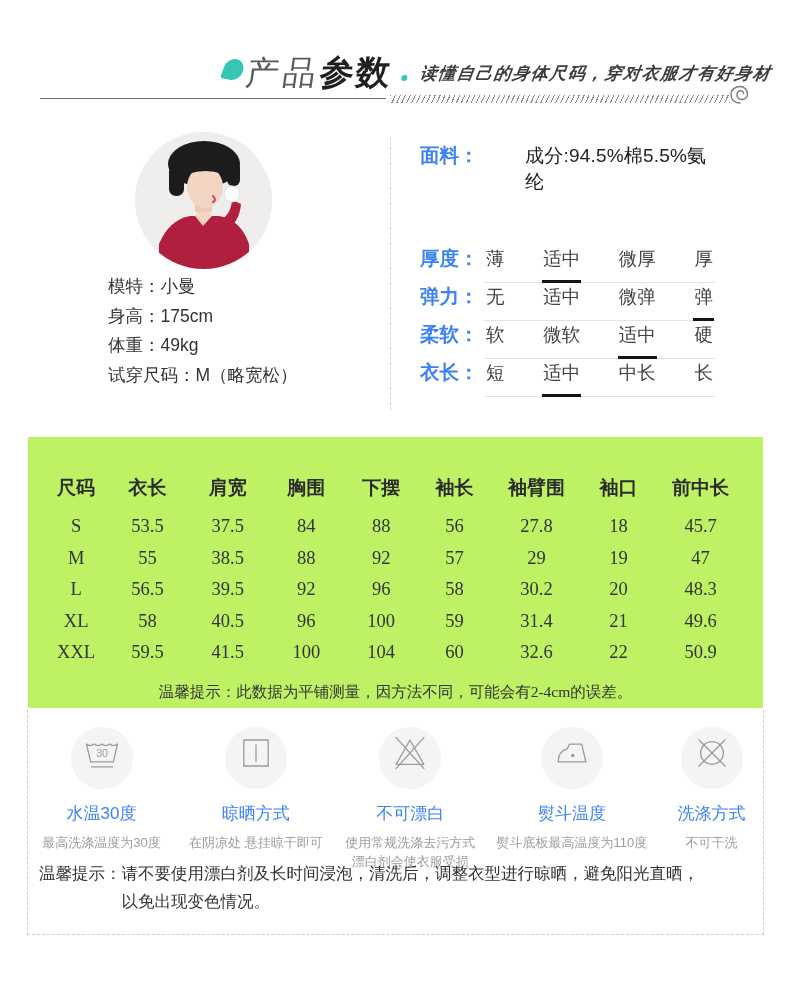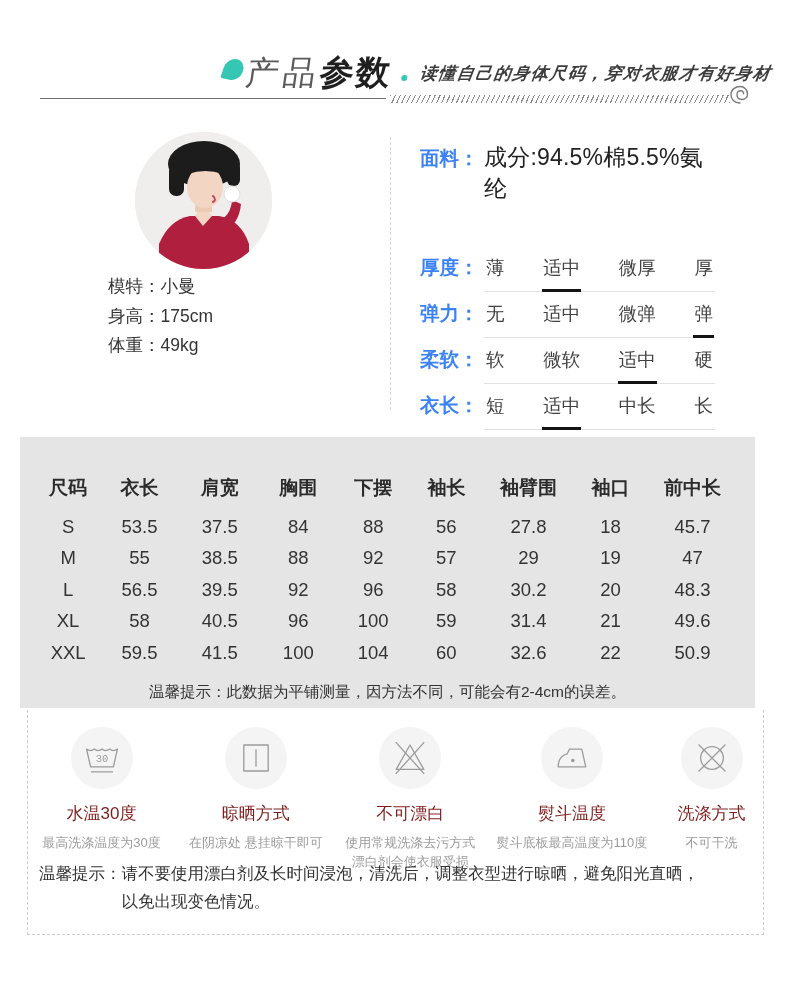--- a/index.html
+++ b/index.html
@@ -26,47 +26,47 @@
   
   .model-photo { position:absolute; left:135px; top:132px; width:137px; height:137px;
     border-radius:50%; overflow:hidden; background:#efeeec; }
   .model-info { position:absolute; left:95px; top:272px; font-size:17.5px; line-height:29.5px; color:#333;margin-left:13px; }
   .v-divider { position:absolute; left:390px; top:137px; height:273px; border-left:1px dashed #d6d6d6; }
 
   
   .attrs { position:absolute; left:420px; top:142px; width:295px; }
   .fabric-row { display:flex; align-items:baseline; margin-bottom:50px; }
   .attr-label { flex:none; width:64px; font-size:19.5px; font-weight:bold; color:#3b82f6; }
-  .fabric-value { font-size:23px; color:#222; letter-spacing:0.2px; }
-  .attr-row { display:flex; align-items:flex-start; margin-bottom:8px; }
+  .fabric-value { font-size:19px; color:#222; letter-spacing:0.2px;margin-left:41px; }
+  .attr-row { display:flex; align-items:flex-start; margin-bottom:0; }
   .attr-opts { flex:1; display:flex; justify-content:space-between; align-items:baseline;
     font-size:18.5px; color:#414141; padding:1px 2px 11px 2px; border-bottom:1px solid #e2e2e2; }
   .opt { position:relative; }
   .opt.sel::after { content:""; position:absolute; left:-1px; right:-1px; bottom:-12px;
     height:3.5px; background:#141414; }
 
   
-  .size-box { position:absolute; left:20px; top:437px; width:735px; height:271px; background:#e5e5e5; }
+  .size-box { position:absolute; left:28px; top:437px; width:735px; height:271px; background:#bef264;font-family:Liberation Serif, serif; }
   .t-grid { padding:30px 16px 0; }
   .t-row { display:grid; grid-template-columns:0.9fr 1.1fr 1.15fr 1.05fr 1.05fr 1fr 1.3fr 1fr 1.3fr;
     text-align:center; align-items:center; height:31.5px; font-size:18.5px; color:#333; }
   .t-row.t-head { font-weight:bold; font-size:19px; color:#2b2b2b; height:42px; margin-bottom:2px; }
   .t-note { text-align:center; margin-top:13px; font-size:15.5px; color:#333; }
 
   
   .care-box { position:absolute; left:27px; top:710px; width:737px; height:225px;
     border:1px dashed #cccccc; border-top:none; }
   .care-row { display:flex; padding-top:17px; }
   .care-item { text-align:center; }
   .care-item:nth-child(1){ width:20%; } .care-item:nth-child(2){ width:22%; }
   .care-item:nth-child(3){ width:20%; } .care-item:nth-child(4){ width:24%; }
   .care-item:nth-child(5){ width:14%; }
   .care-icon { width:62px; height:62px; border-radius:50%; background:#f4f4f4;
-    margin:0 auto 13px; display:flex; align-items:center; justify-content:center;font-family:Liberation Mono, monospace; }
-  .care-title { font-size:17px; color:#7f1d1d; margin-bottom:8px; }
+    margin:0 auto 13px; display:flex; justify-content:center; }
+  .care-title { font-size:17px; color:#3b82f6; margin-bottom:8px; }
   .care-desc { font-size:13px; color:#9c9c9c; line-height:19px; }
 
   .warning { position:absolute; left:11px; top:149px; display:flex; font-size:16.5px;
     line-height:28px; color:#333; }
   .warn-label { flex:none;text-align:center; }
 </style>
 </head>
 <body>
 
 <div class="title-row">
@@ -99,20 +99,21 @@
     <ellipse cx="70" cy="55" rx="18" ry="21" fill="#f2d5c2"></ellipse>
     <path d="M53 42 Q70 36 88 42 L88 34 L53 34 Z" fill="#1c1c1c"></path>
     <path d="M78 64 Q82 68 78 70" fill="none" stroke="#c4485f" stroke-width="2" stroke-linecap="round"></path>
     <circle cx="97" cy="62" r="8" fill="#ffffff" stroke="#dddddd"></circle>
   </svg>
 </div>
 <div class="model-info">
     <div class="info-line">模特：小曼</div>
     <div class="info-line">身高：175cm</div>
     <div class="info-line">体重：49kg</div>
+    <div class="info-line">试穿尺码：M（略宽松）</div>
   </div>
 <div class="v-divider"></div>
 
 <div class="attrs">
   <div class="fabric-row">
     <span class="attr-label">面料：</span>
     <span class="fabric-value">成分:94.5%棉5.5%氨纶</span>
   </div>
   <div>
       <div class="attr-row">

